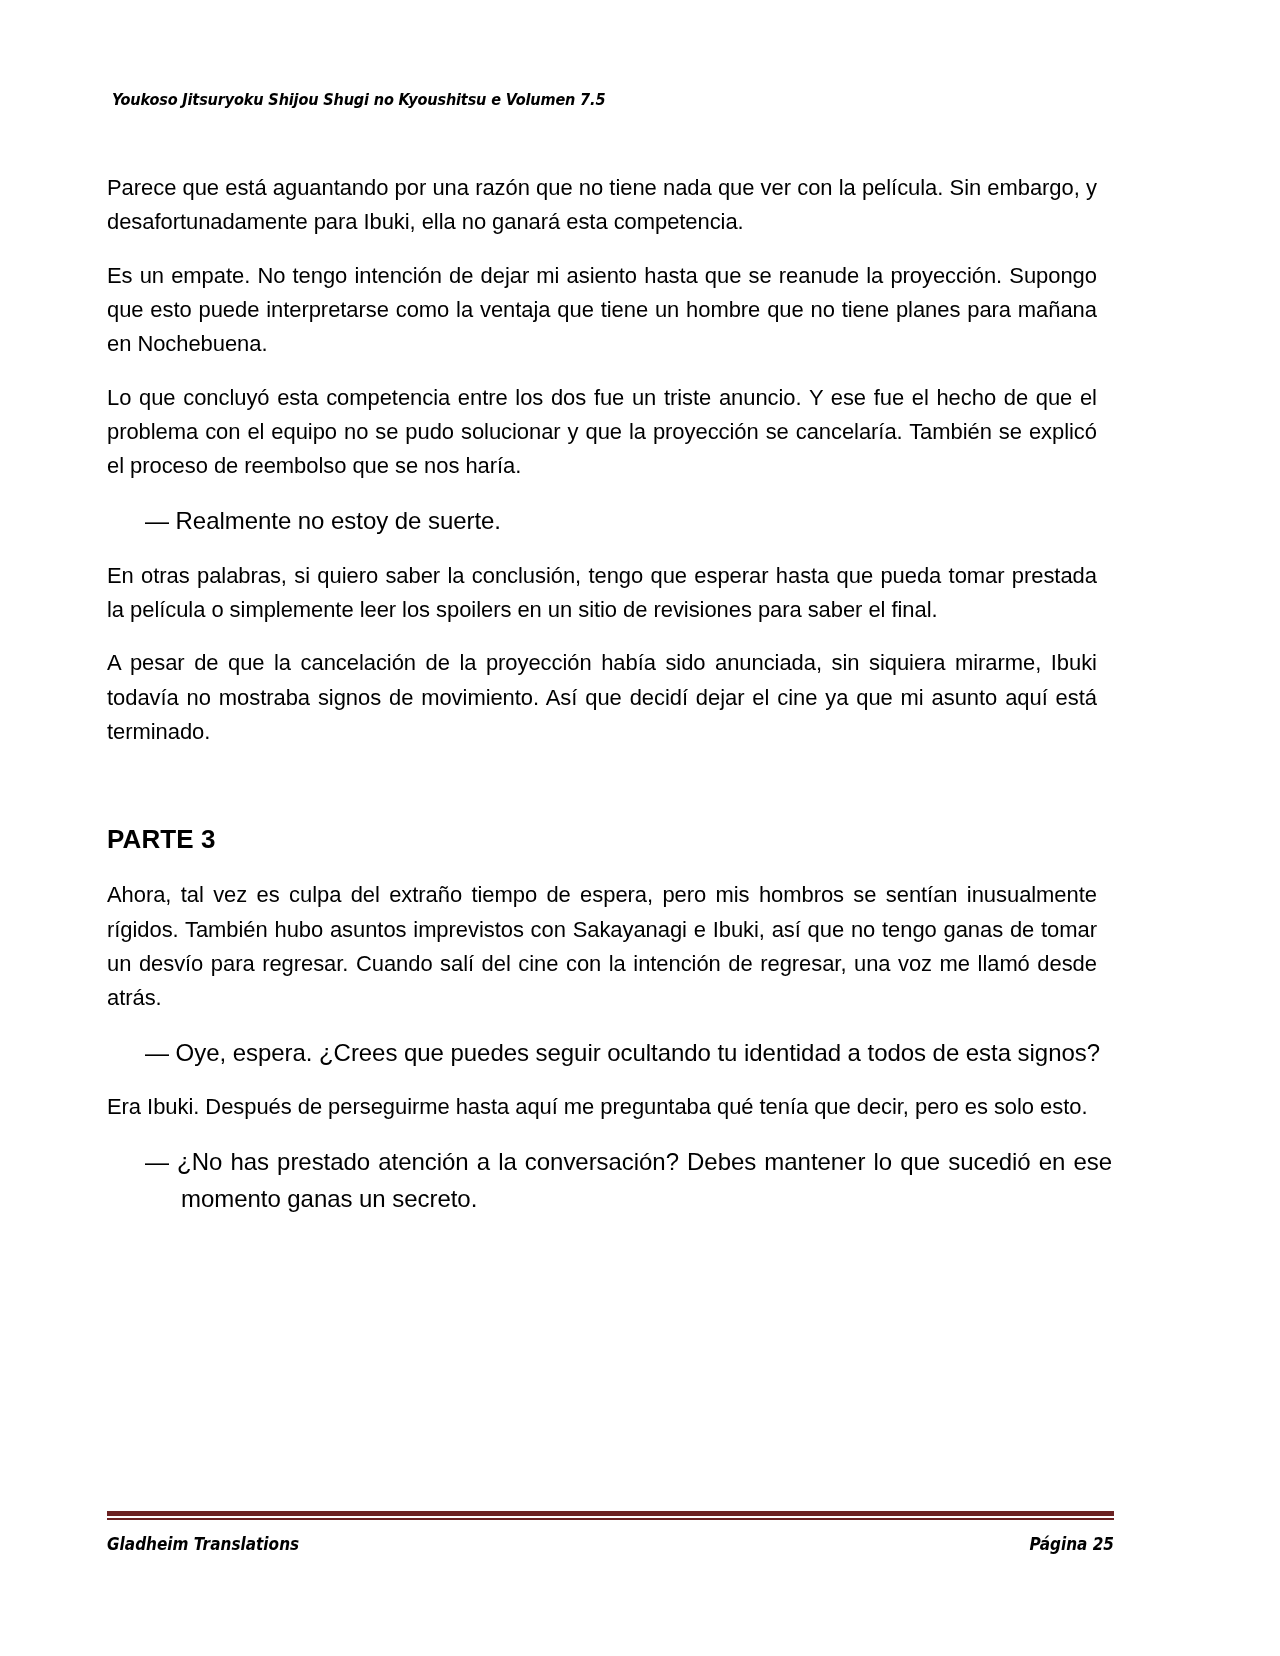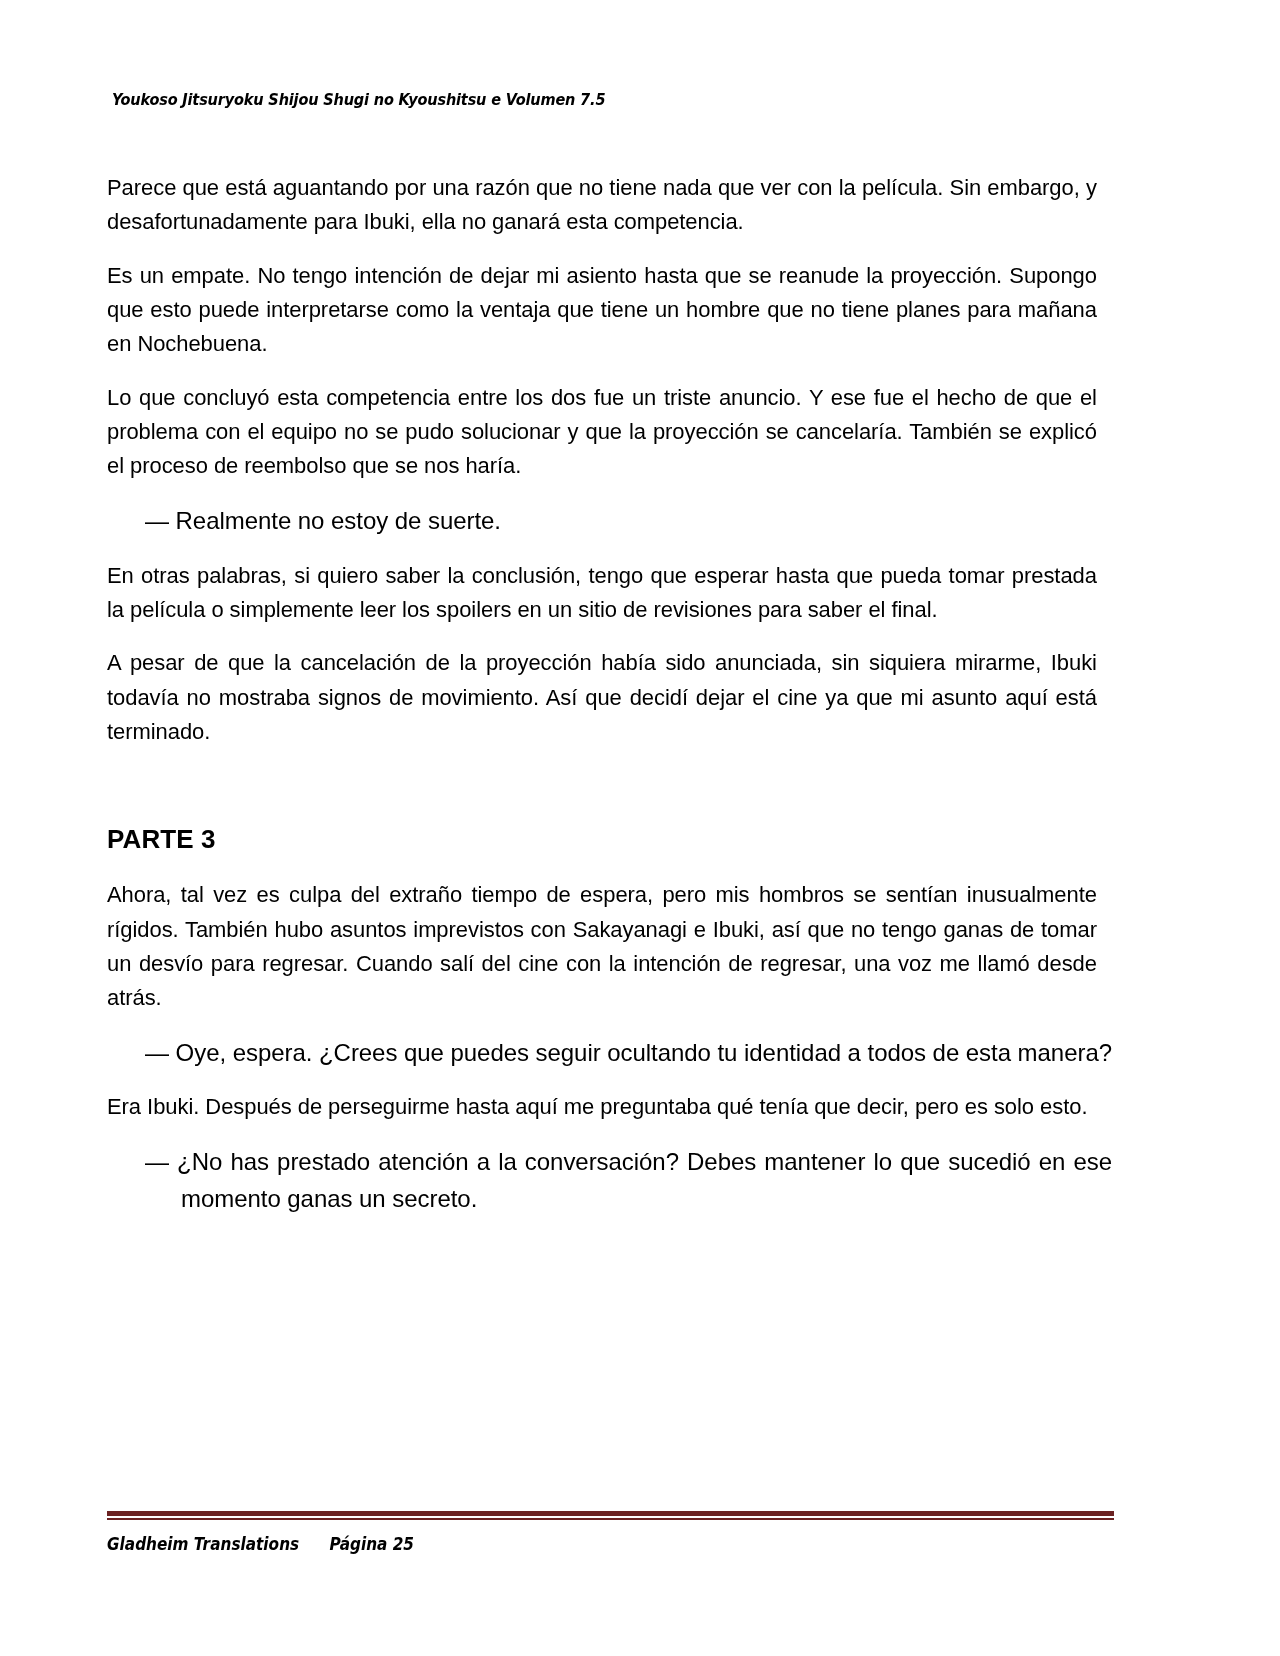--- a/index.html
+++ b/index.html
@@ -109,21 +109,21 @@
     background: #ffffff;
     width: 100%;
   }
   .footer-rule-thin {
     height: 2px;
     background: #6b2222;
     width: 100%;
   }
   .footer-row {
     display: flex;
-    justify-content: flex-start;
+    justify-content: space-between;
     align-items: baseline;
     margin-top: 14px;
   }
   .footer-left, .footer-right {
     font-family: "DejaVu Sans", "Liberation Sans", sans-serif;
     font-weight: bold;
     font-style: italic;
     font-size: 17px;
     transform: scaleX(0.9);
     white-space: nowrap;
@@ -147,21 +147,21 @@
       <p class="para">Lo que concluyó esta competencia entre los dos fue un triste anuncio. Y ese fue el hecho de que el problema con el equipo no se pudo solucionar y que la proyección se cancelaría. También se explicó el proceso de reembolso que se nos haría.</p>
       <div class="dialogue">
         <span class="dash-wrap">— Realmente no estoy de suerte.</span>
       </div>
       <p class="para">En otras palabras, si quiero saber la conclusión, tengo que esperar hasta que pueda tomar prestada la película o simplemente leer los spoilers en un sitio de revisiones para saber el final.</p>
       <p class="para">A pesar de que la cancelación de la proyección había sido anunciada, sin siquiera mirarme, Ibuki todavía no mostraba signos de movimiento. Así que decidí dejar el cine ya que mi asunto aquí está terminado.</p>
       <div class="spacer-lg"></div>
       <div class="heading">PARTE 3</div>
       <p class="para">Ahora, tal vez es culpa del extraño tiempo de espera, pero mis hombros se sentían inusualmente rígidos. También hubo asuntos imprevistos con Sakayanagi e Ibuki, así que no tengo ganas de tomar un desvío para regresar. Cuando salí del cine con la intención de regresar, una voz me llamó desde atrás.</p>
       <div class="dialogue">
-        <span class="dash-wrap">— Oye, espera. ¿Crees que puedes seguir ocultando tu identidad a todos de esta manera?</span>
+        <span class="dash-wrap">— Oye, espera. ¿Crees que puedes seguir ocultando tu identidad a todos de esta signos?</span>
       </div>
       <p class="para">Era Ibuki. Después de perseguirme hasta aquí me preguntaba qué tenía que decir, pero es solo esto.</p>
       <div class="dialogue">
         <span class="dash-wrap">— ¿No has prestado atención a la conversación? Debes mantener lo que sucedió en ese momento ganas un secreto.</span>
       </div>
     </div>
 
   <div class="doc-footer">
     <div class="footer-rule-thick" style="background: rgb(107, 34, 34);"></div>
     <div class="footer-rule-gap"></div>

